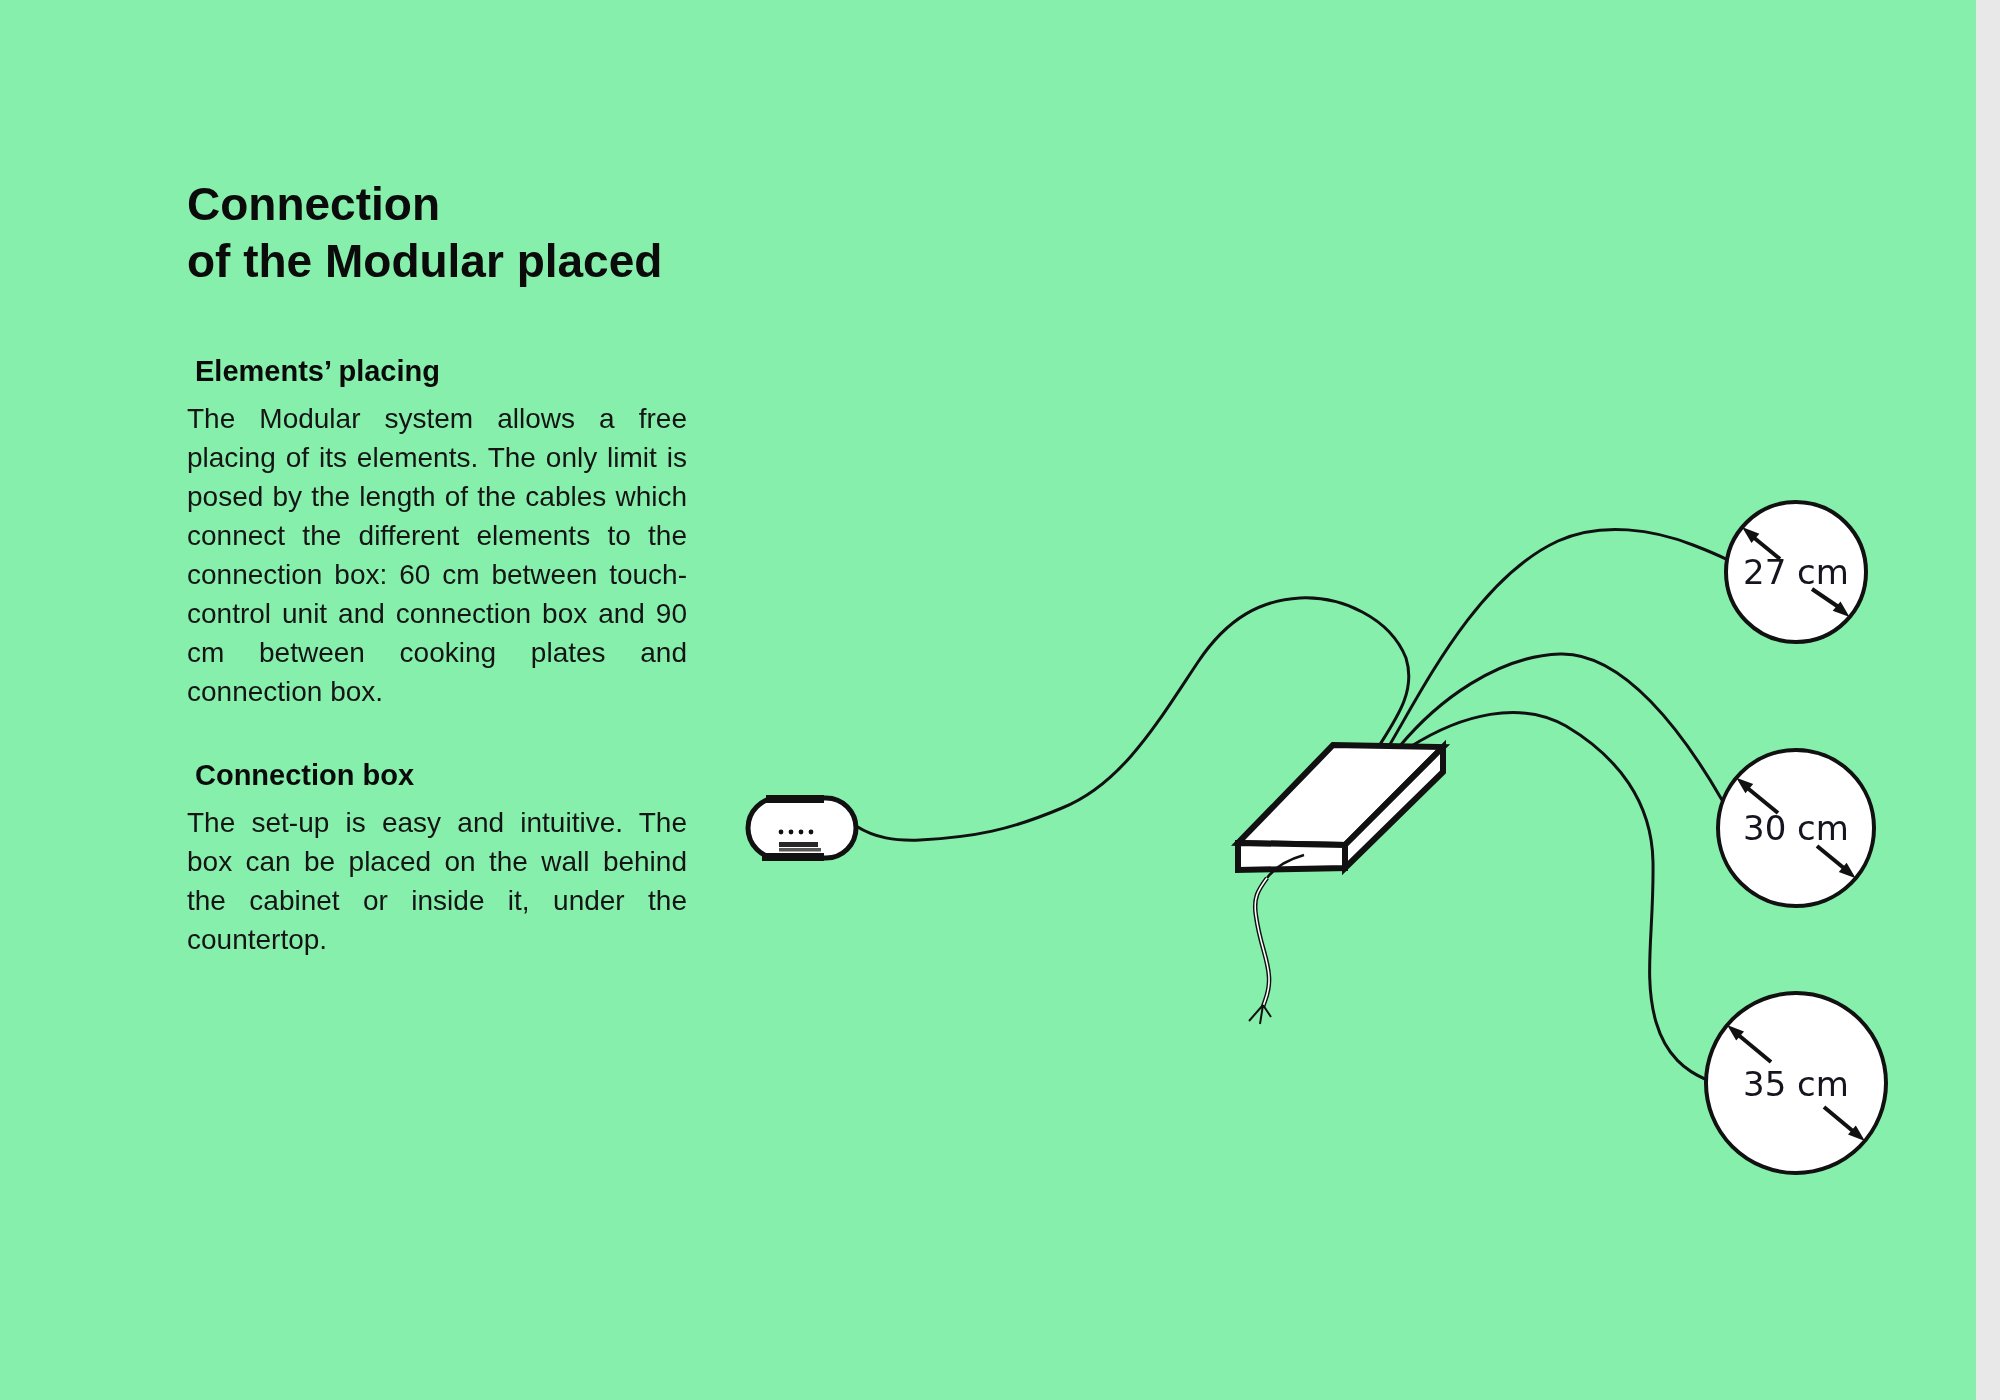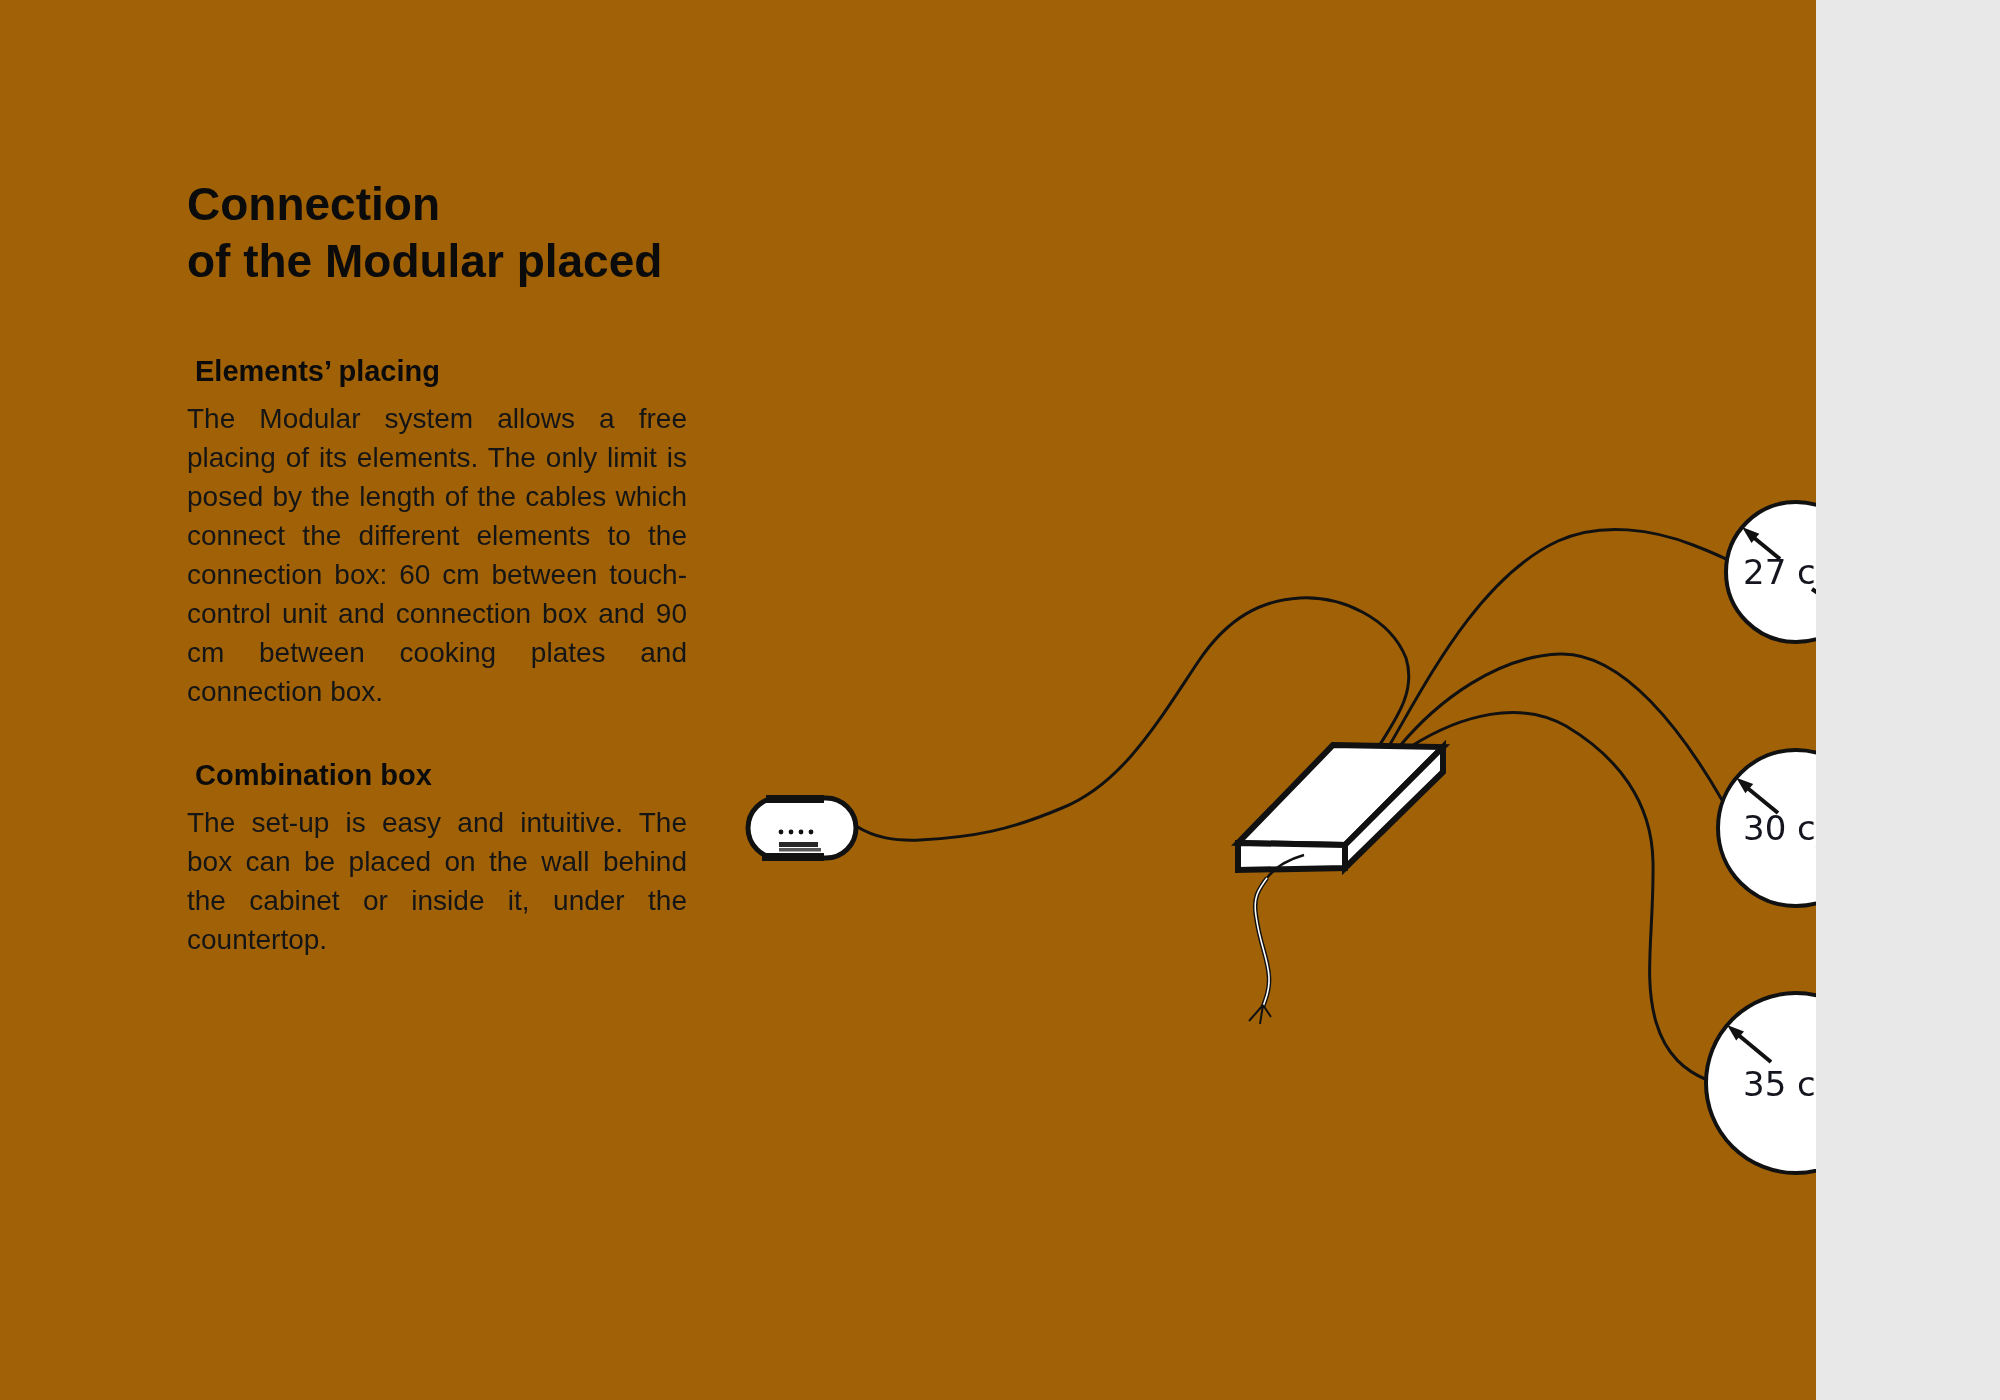--- a/index.html
+++ b/index.html
@@ -1,19 +1,19 @@
 <!DOCTYPE html>
 <html><head>
 <meta charset="utf-8">
 <style>
   html,body{margin:0;padding:0;background:#e8e8e8;}
   .page{
     position:relative;
-    width:1816px;height:1400px;
-    background:#a16207;
+    width:1976px;height:1400px;
+    background:#86efac;
     font-family:"Liberation Sans", sans-serif;
     color:#0f0f0f;
     overflow:hidden;
   }
   .text-col{
     position:absolute;
     left:187px;top:176px;width:500px;
   }
   .doc-title{
     font-size:46px;
@@ -59,21 +59,21 @@
       <span>of the Modular placed</span>
     </h1>
 
     <div class="doc-section">
       <h2>Elements’ placing</h2>
       <p>The Modular system allows a free placing of its elements. The only limit is posed by the length of the cables which connect the different elements to the connection box: 60 cm between touch-control unit and connection box and 90 cm between cooking plates and connection box.</p>
     </div>
 
 
     <div class="doc-section">
-      <h2>Combination box</h2>
+      <h2>Connection box</h2>
       <p>The set-up is easy and intuitive. The box can be placed on the wall behind the cabinet or inside it, under the countertop.</p>
     </div>
   </div>
 
   <svg class="diagram" width="2000" height="1400" viewBox="0 0 2000 1400">
 
     <path class="ink" stroke-width="3" d="M 856,826 C 875,838 895,841 920,840 C 975,837 1010,830 1062,808
          C 1122,784 1158,722 1198,662 C 1228,617 1262,600 1300,598
          C 1342,596 1390,618 1406,658 C 1416,690 1398,716 1379,746"></path>
 

